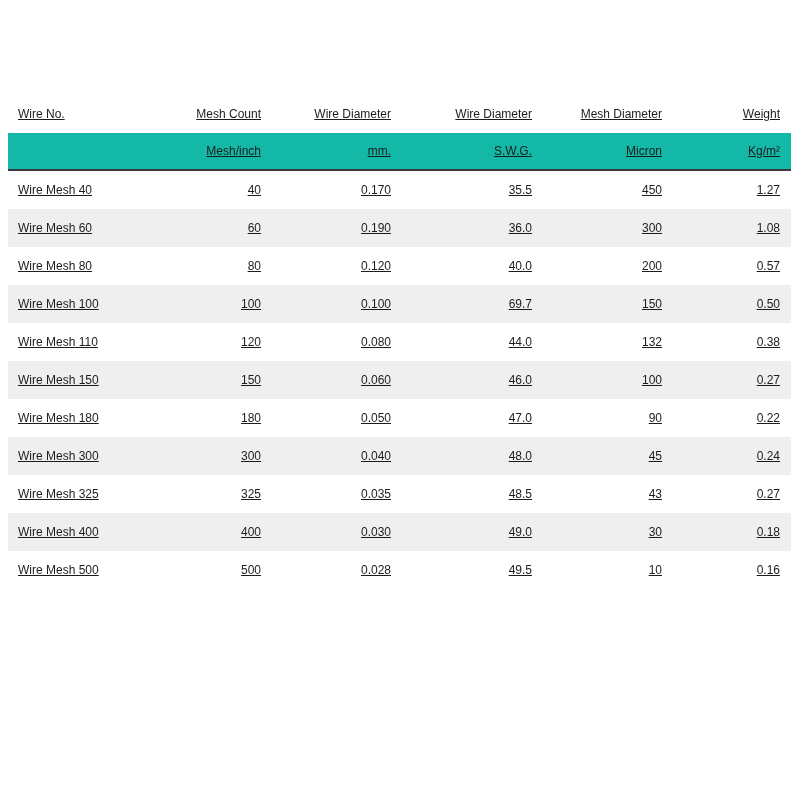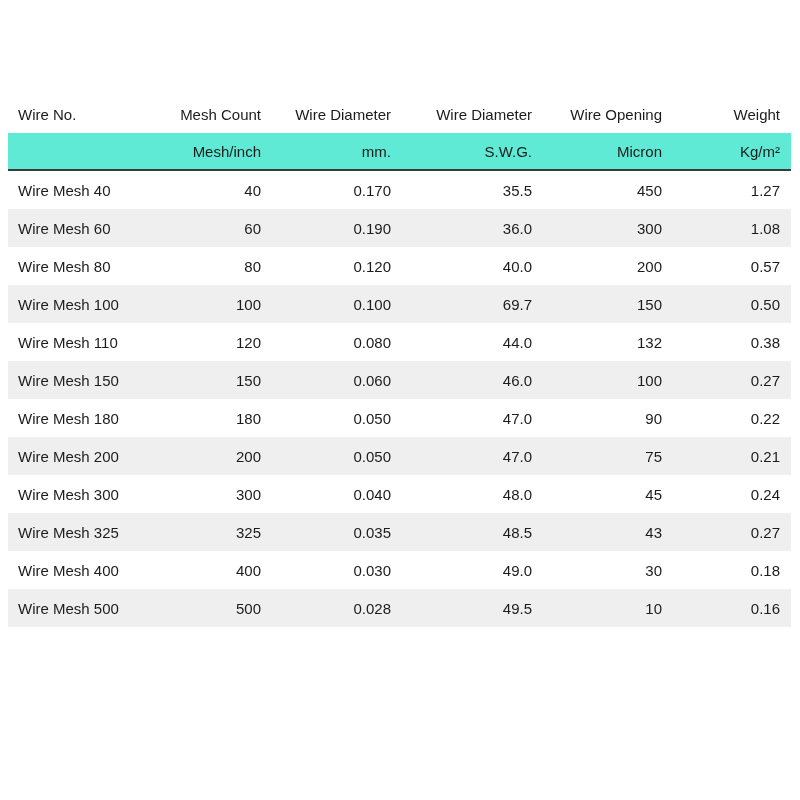--- a/index.html
+++ b/index.html
@@ -17,37 +17,38 @@
   .spec-table-wrap {
     position: absolute;
     left: 8px;
     top: 95px;
     width: 783px;
   }
   table.spec-table {
     border-collapse: collapse;
     table-layout: fixed;
     width: 783px;
-    font-size: 15px;
+    font-size: 12px;
     color: #1c1c1c;
+    text-decoration: underline;
   }
   .spec-table th, .spec-table td {
     font-weight: normal;
     padding: 0 11px 0 10px;
     vertical-align: middle;
     white-space: nowrap;
     overflow: hidden;
   }
   .spec-table thead tr.label-row th {
     height: 38px;
     background: #ffffff;
   }
   .spec-table thead tr.unit-row th {
     height: 36px;
-    background: #5eead4;
+    background: #14b8a6;
     border-bottom: 2px solid #3a3a3a;
   }
   .spec-table tbody td {
     height: 38px;
   }
   .spec-table tbody tr:nth-child(even) td {
     background: #efefef;
   }
   .spec-table tbody tr:nth-child(odd) td {
     background: #ffffff;
@@ -67,21 +68,21 @@
       <col style="width:141px">
       <col style="width:130px">
       <col style="width:118px">
     </colgroup>
     <thead>
       <tr class="label-row">
         <th class="col-text">Wire No.</th>
         <th class="col-num">Mesh Count</th>
         <th class="col-num">Wire Diameter</th>
         <th class="col-num">Wire Diameter</th>
-        <th class="col-num">Wire Opening</th>
+        <th class="col-num">Mesh Diameter</th>
         <th class="col-num">Weight</th>
       </tr>
       <tr class="unit-row">
         <th class="col-text"></th>
         <th class="col-num">Mesh/inch</th>
         <th class="col-num">mm.</th>
         <th class="col-num">S.W.G.</th>
         <th class="col-num">Micron</th>
         <th class="col-num">Kg/m²</th>
       </tr>
@@ -137,28 +138,20 @@
       </tr>
       <tr>
         <td class="col-text">Wire Mesh 180</td>
         <td class="col-num">180</td>
         <td class="col-num">0.050</td>
         <td class="col-num">47.0</td>
         <td class="col-num">90</td>
         <td class="col-num">0.22</td>
       </tr>
       <tr>
-        <td class="col-text">Wire Mesh 200</td>
-        <td class="col-num">200</td>
-        <td class="col-num">0.050</td>
-        <td class="col-num">47.0</td>
-        <td class="col-num">75</td>
-        <td class="col-num">0.21</td>
-      </tr>
-      <tr>
         <td class="col-text">Wire Mesh 300</td>
         <td class="col-num">300</td>
         <td class="col-num">0.040</td>
         <td class="col-num">48.0</td>
         <td class="col-num">45</td>
         <td class="col-num">0.24</td>
       </tr>
       <tr>
         <td class="col-text">Wire Mesh 325</td>
         <td class="col-num">325</td>

